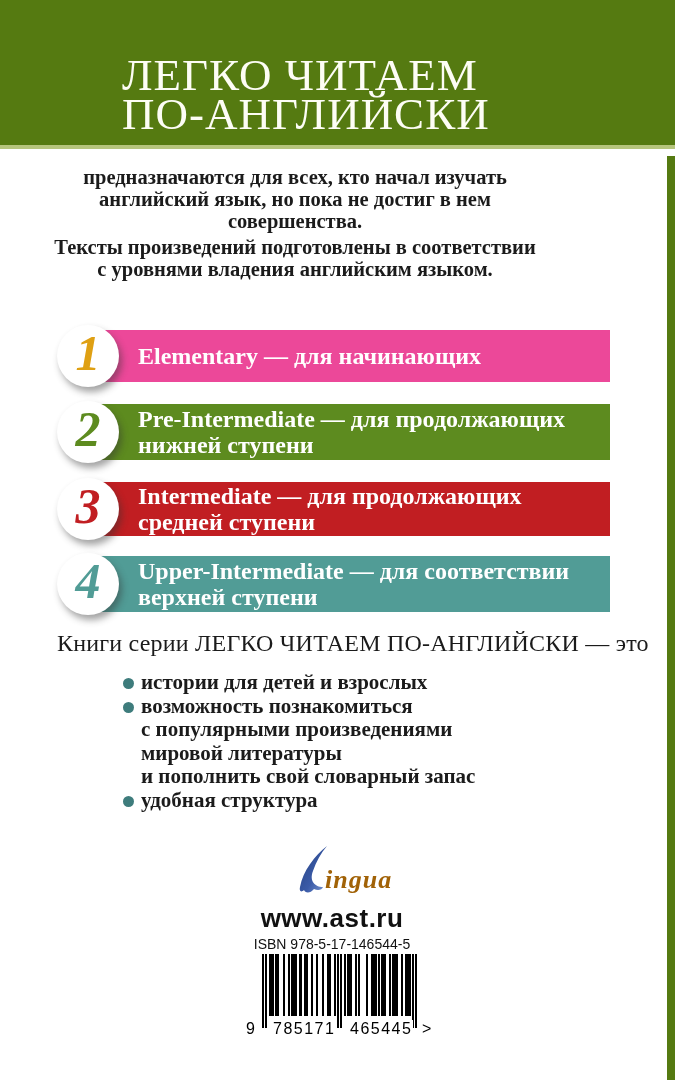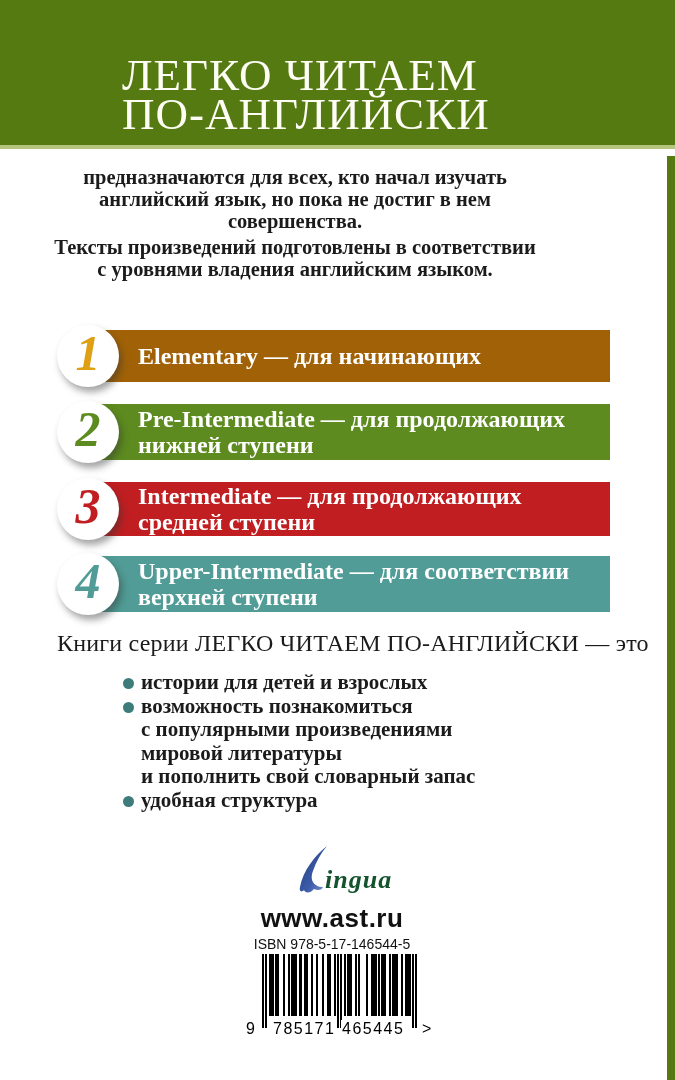--- a/index.html
+++ b/index.html
@@ -80,21 +80,21 @@
         <div class="i-line">совершенства.</div>
       </div>
     <div class="p2">
 
     <div class="i-line">Тексты произведений подготовлены в соответствии</div>
         <div class="i-line">с уровнями владения английским языком.</div>
       </div>
   </div>
 
   <div class="level lv0">
-    <div class="bar" style="background: #a16207;">
+    <div class="bar" style="background: #ec4899;">
       <div class="bar-line">Elementary — для начинающих</div>
 
     </div>
     <div class="circle">
       <span class="num" style="color: rgb(223, 160, 19);">1</span>
     </div>
   </div>
 
   <div class="level lv1">
     <div class="bar" style="background: rgb(93, 139, 31);">
@@ -160,21 +160,21 @@
     <svg class="feather" width="34" height="50" viewBox="0 0 34 50">
       <defs>
         <linearGradient id="gb" x1="0" y1="0" x2="1" y2="1">
           <stop offset="0" stop-color="#24407e"></stop>
           <stop offset="0.6" stop-color="#3b5ba8"></stop>
           <stop offset="1" stop-color="#7e9bd4"></stop>
         </linearGradient>
       </defs>
       <path d="M30 1 C 18 10, 6 26, 3 42 C 2 46, 4 48, 7 45 C 8 48, 13 49, 17 44 C 21 46, 25 45, 26 42 C 18 42, 12 36, 16 26 C 19 17, 24 8, 30 1 Z" fill="url(#gb)"></path>
     </svg>
-    <span class="logo-text" style="color: #14532d; font-family: Liberation Serif, serif;">ingua</span>
+    <span class="logo-text" style="color: #a16207; font-family: Liberation Serif, serif;">ingua</span>
   </div>
 
   <div class="website">www.ast.ru</div>
   <div class="isbn">ISBN 978-5-17-146544-5</div>
 
   <div class="barcode">
     <svg id="bc" class="bc-svg" width="156" height="76" shape-rendering="crispEdges">
         <rect x="0.00" y="0" width="2.03" height="74" fill="#000"></rect>
         <rect x="3.26" y="0" width="2.03" height="74" fill="#000"></rect>
         <rect x="6.52" y="0" width="2.03" height="62" fill="#000"></rect>
@@ -218,17 +218,17 @@
         <rect x="133.66" y="0" width="2.03" height="62" fill="#000"></rect>
         <rect x="138.55" y="0" width="2.03" height="62" fill="#000"></rect>
         <rect x="143.44" y="0" width="2.03" height="62" fill="#000"></rect>
         <rect x="145.07" y="0" width="2.03" height="62" fill="#000"></rect>
         <rect x="146.70" y="0" width="2.03" height="62" fill="#000"></rect>
         <rect x="149.96" y="0" width="2.03" height="74" fill="#000"></rect>
         <rect x="153.22" y="0" width="2.03" height="74" fill="#000"></rect>
       </svg>
     <span class="bcd" id="bc-lead" style="left:0;">9</span>
     <span class="bcd" id="bc-g1" style="left:27px;">785171</span>
-    <span class="bcd" id="bc-g2" style="left:96px;text-align:center;">465445</span>
+    <span class="bcd" id="bc-g2" style="left:104px;text-align:center;">465445</span>
     <span class="bcd" id="bc-tail" style="left:176px;letter-spacing:0;">&gt;</span>
   </div>
 
 </div>
 
 </body></html>

